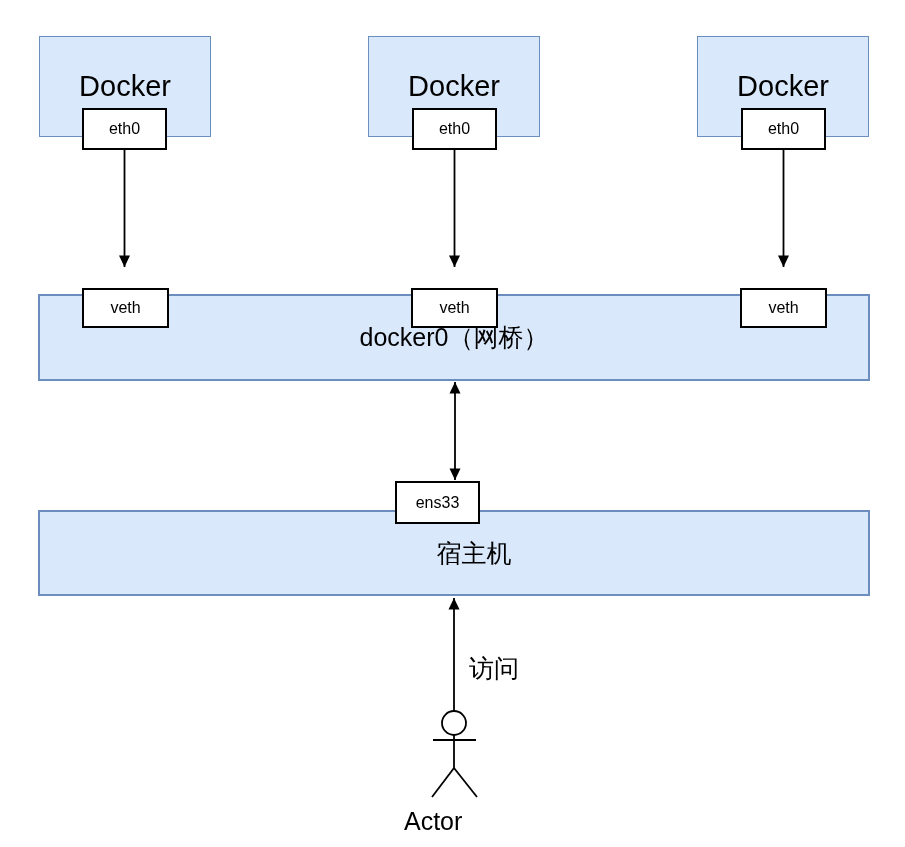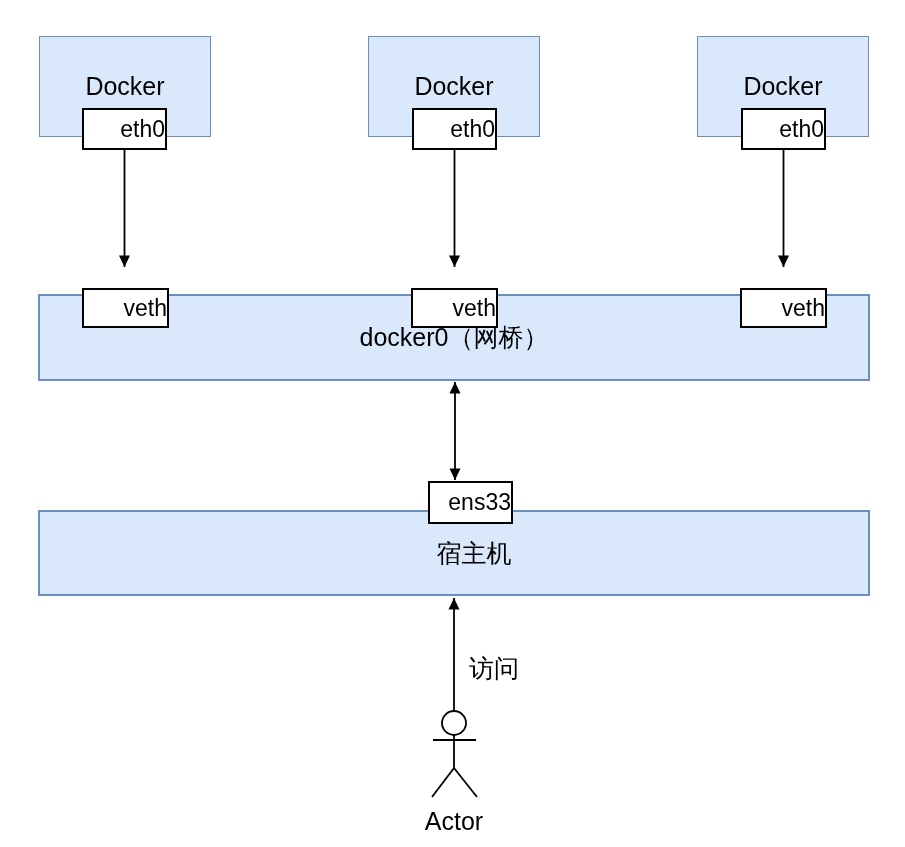--- a/index.html
+++ b/index.html
@@ -24,69 +24,69 @@
     overflow: hidden;
     color: var(--text);
   }
   .node {
     position: absolute;
     background: var(--node-fill);
     border: 1.5px solid var(--node-border);
     display: flex;
     align-items: center;
     justify-content: center;
-    font-size: 25px;
+    font-size: 29px;
     z-index: 1;
   }
   .bar {
     position: absolute;
     left: 38px;
     width: 832px;
     background: var(--node-fill);
     border: 2px solid var(--node-border);
     display: flex;
     align-items: center;
     justify-content: center;
     font-size: 25px;
     z-index: 1;
   }
   .whitebox {
     position: absolute;
     background: var(--box-fill);
     border: 2px solid var(--box-border);
     display: flex;
     align-items: center;
-    justify-content: flex-end;
-    font-size: 23px;
+    justify-content: center;
+    font-size: 16px;
     z-index: 2;
   }
   .docker-box { top: 36px; width: 172px; height: 101px; }
   #docker-1 { left: 39px; }
   #docker-2 { left: 368px; }
   #docker-3 { left: 697px; }
   .eth-box { top: 108px; width: 85px; height: 42px; }
   #eth-1 { left: 82px; }
   #eth-2 { left: 412px; }
   #eth-3 { left: 741px; }
   .veth-box { top: 268px; width: 87px; height: 40px; margin-top: 20px; }
   #veth-1 { left: 82px; }
   #veth-2 { left: 411px; }
   #veth-3 { left: 740px; }
   #bridge-bar { top: 294px; height: 87px; }
-  #ens33-box { left: 428px; top: 481px; width: 85px; height: 43px; }
+  #ens33-box { left: 395px; top: 481px; width: 85px; height: 43px; }
   #host-bar { top: 510px; height: 86px; padding-left: 40px; }
   .float-label {
     position: absolute;
     font-size: 25px;
     line-height: 25px;
     z-index: 2;
     white-space: nowrap;
   }
   #access-label { left: 469px; top: 648px; margin-top: 8px; }
-  #actor-label { left: 404px; top: 809px; width: 100px; text-align: center; }
+  #actor-label { left: 404px; top: 809px; width: 100px; }
   svg.overlay {
     position: absolute;
     left: 0;
     top: 0;
     z-index: 3;
     pointer-events: none;
   }
   svg .stroke {
     stroke: var(--line);
     stroke-width: 1.8px;

